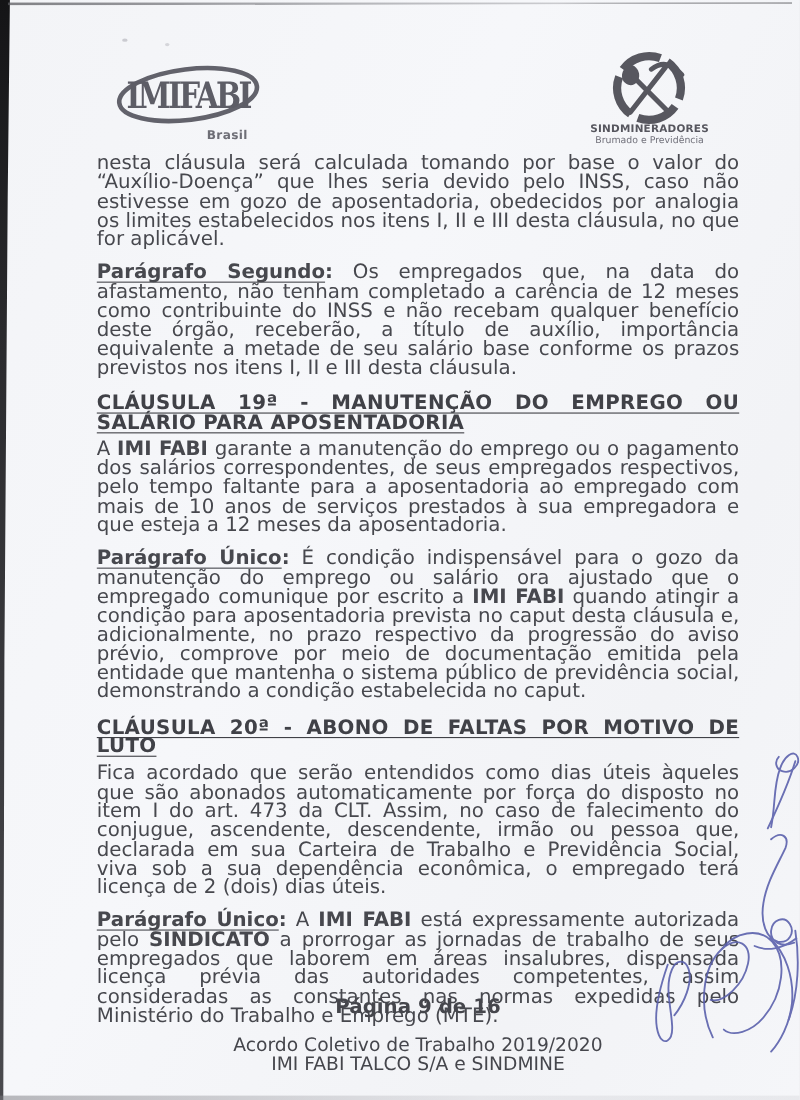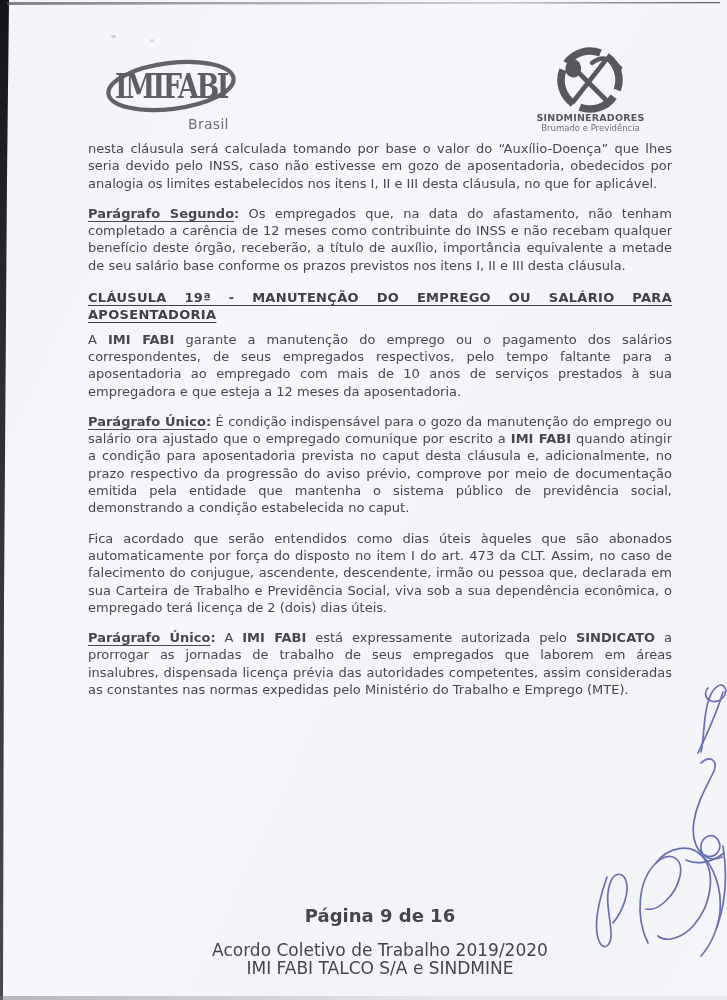--- a/index.html
+++ b/index.html
@@ -27,33 +27,33 @@
     position:absolute;left:0;bottom:0;width:727px;height:4px;
     background:linear-gradient(90deg,rgba(120,120,126,.5),rgba(190,190,196,.25) 60%,rgba(160,160,166,.15));
   }
   .speck{position:absolute;border-radius:50%;background:#9a9aa2;}
 
   
   .header{position:absolute;left:0;top:0;width:592px;height:145px;}
   .logo-imifabi{position:absolute;left:103px;top:58px;width:140px;height:64px;}
   .logo-imifabi-sub{
     position:absolute;left:188px;top:116px;
-    font-size:14px;font-weight:normal;color:#6e6e76;letter-spacing:.3px;
+    font-size:11px;font-weight:bold;color:#6e6e76;letter-spacing:.3px;
   }
   .logo-sind{position:absolute;left:540px;top:46px;width:110px;height:70px;}
   .logo-sind-caption{
     position:absolute;left:528px;top:113px;width:125px;text-align:center;color:#56565e;
   }
   .logo-sind-caption .l1{font-size:9.5px;font-weight:bold;letter-spacing:.2px;line-height:10px;}
   .logo-sind-caption .l2{font-size:8.5px;color:#70707a;line-height:10px;}
 
   
   .content{
     position:absolute;left:88px;top:140px;width:584px;
-    color:#47484e;font-size:13px;line-height:17.3px;text-align:justify;
+    color:#47484e;font-size:18px;line-height:17.3px;text-align:justify;
   }
   .para{margin:0 0 13px 0;}
   .heading{
     margin:15px 0 7px 0;font-weight:bold;letter-spacing:.3px;color:#404147;
   }
   .content span.b{font-weight:bold;}
   .content span.u{
     text-decoration:underline;text-decoration-thickness:1.3px;
     text-underline-offset:2.5px;text-decoration-skip-ink:none;
   }
@@ -98,20 +98,21 @@
     <div class="l2">Brumado e Previdência</div>
   </div>
 </div>
 
 <div class="content">
   <p class="para"><span>nesta cláusula será calculada tomando por base o valor do “Auxílio-Doença” que lhes seria devido pelo INSS, caso não estivesse em gozo de aposentadoria, obedecidos por analogia os limites estabelecidos nos itens I, II e III desta cláusula, no que for aplicável.</span></p>
   <p class="para"><span class="b u">Parágrafo Segundo</span><span class="b">:</span><span> Os empregados que, na data do afastamento, não tenham completado a carência de 12 meses como contribuinte do INSS e não recebam qualquer benefício deste órgão, receberão, a título de auxílio, importância equivalente a metade de seu salário base conforme os prazos previstos nos itens I, II e III desta cláusula.</span></p>
   <p class="heading"><span class="b u">CLÁUSULA 19ª - MANUTENÇÃO DO EMPREGO OU SALÁRIO PARA APOSENTADORIA</span></p>
   <p class="para"><span>A </span><span class="b">IMI FABI</span><span> garante a manutenção do emprego ou o pagamento dos salários correspondentes, de seus empregados respectivos, pelo tempo faltante para a aposentadoria ao empregado com mais de 10 anos de serviços prestados à sua empregadora e que esteja a 12 meses da aposentadoria.</span></p>
   <p class="para"><span class="b u">Parágrafo Único</span><span class="b">:</span><span> É condição indispensável para o gozo da manutenção do emprego ou salário ora ajustado que o empregado comunique por escrito a </span><span class="b">IMI FABI</span><span> quando atingir a condição para aposentadoria prevista no caput desta cláusula e, adicionalmente, no prazo respectivo da progressão do aviso prévio, comprove por meio de documentação emitida pela entidade que mantenha o sistema público de previdência social, demonstrando a condição estabelecida no caput.</span></p>
+  <p class="heading"><span class="b u">CLÁUSULA 20ª - ABONO DE FALTAS POR MOTIVO DE LUTO</span></p>
   <p class="para"><span>Fica acordado que serão entendidos como dias úteis àqueles que são abonados automaticamente por força do disposto no item I do art. 473 da CLT. Assim, no caso de falecimento do conjugue, ascendente, descendente, irmão ou pessoa que, declarada em sua Carteira de Trabalho e Previdência Social, viva sob a sua dependência econômica, o empregado terá licença de 2 (dois) dias úteis.</span></p>
   <p class="para"><span class="b u">Parágrafo Único</span><span class="b">:</span><span> A </span><span class="b">IMI FABI</span><span> está expressamente autorizada pelo </span><span class="b">SINDICATO</span><span> a prorrogar as jornadas de trabalho de seus empregados que laborem em áreas insalubres, dispensada licença prévia das autoridades competentes, assim consideradas as constantes nas normas expedidas pelo Ministério do Trabalho e Emprego (MTE).</span></p>
 </div>
 
 <div class="footer pageno">Página 9 de 16</div>
 <div class="footer doctitle">
   <div>Acordo Coletivo de Trabalho 2019/2020</div>
   <div>IMI FABI TALCO S/A e SINDMINE</div>
 </div>
 

